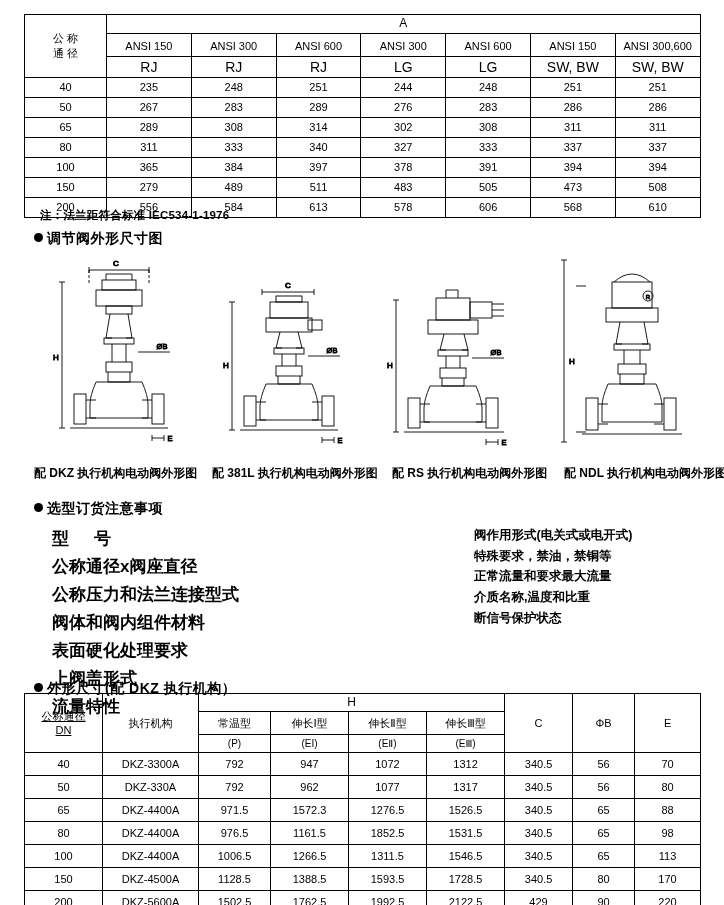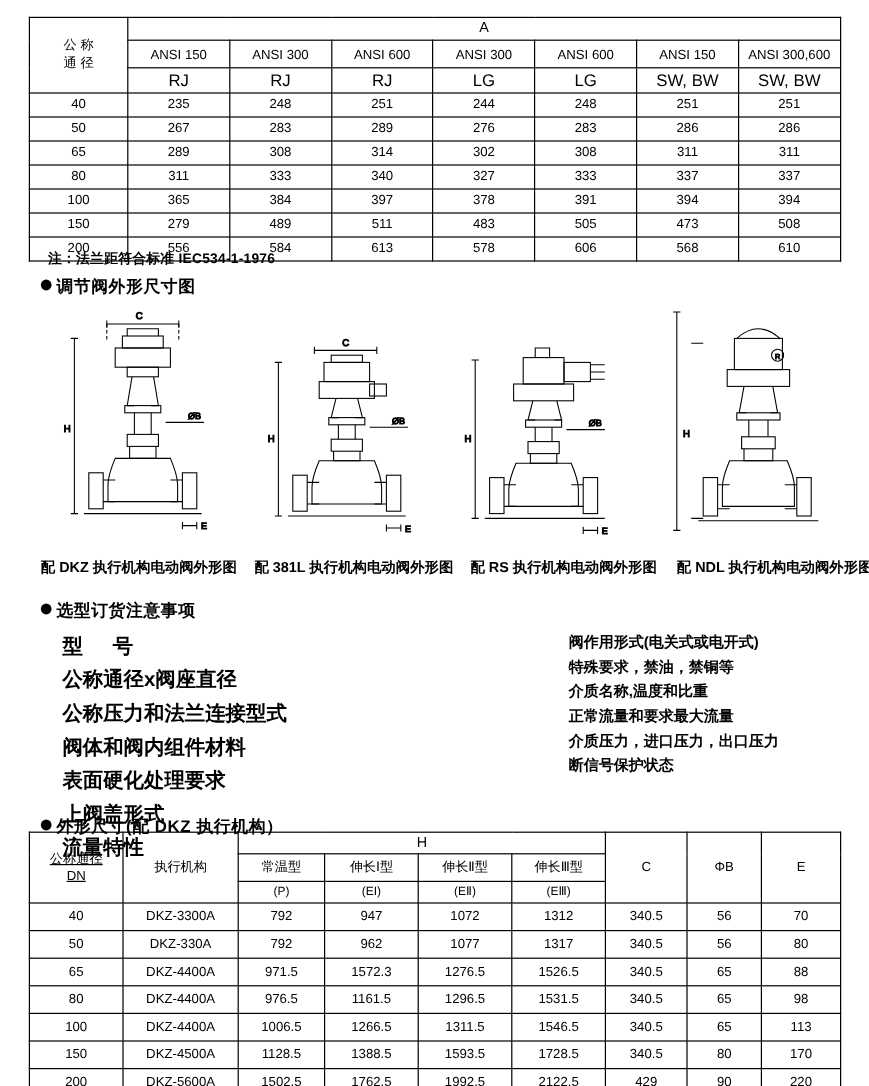--- a/index.html
+++ b/index.html
@@ -444,23 +444,22 @@
     <div>公称压力和法兰连接型式</div>
     <div>阀体和阀内组件材料</div>
     <div>表面硬化处理要求</div>
     <div>上阀盖形式</div>
     <div>流量特性</div>
   </div>
 
   <div id="order-right">
     <div>阀作用形式(电关式或电开式)</div>
     <div>特殊要求，禁油，禁铜等</div>
+    <div>正常流量和要求最大流量</div>
     <div>介质名称,温度和比重</div>
-    <div>正常流量和要求最大流量</div>
-    <div>介质压力，进口压力，出口压力</div>
     <div>断信号保护状态</div>
   </div>
 
   <div class="sec-head" id="head-dims">
     <span class="bullet"></span><span>外形尺寸(配 DKZ 执行机构）</span>
   </div>
 
   <div id="table2-wrap">
     <table class="grid" id="table2">
       <colgroup>
@@ -530,21 +529,21 @@
           <td>1526.5</td>
           <td>340.5</td>
           <td>65</td>
           <td>88</td>
         </tr>
         <tr class="datarow">
           <td>80</td>
           <td>DKZ-4400A</td>
           <td>976.5</td>
           <td>1161.5</td>
-          <td>1296.5</td>
+          <td>1852.5</td>
           <td>1531.5</td>
           <td>340.5</td>
           <td>65</td>
           <td>98</td>
         </tr>
         <tr class="datarow">
           <td>100</td>
           <td>DKZ-4400A</td>
           <td>1006.5</td>
           <td>1266.5</td>

